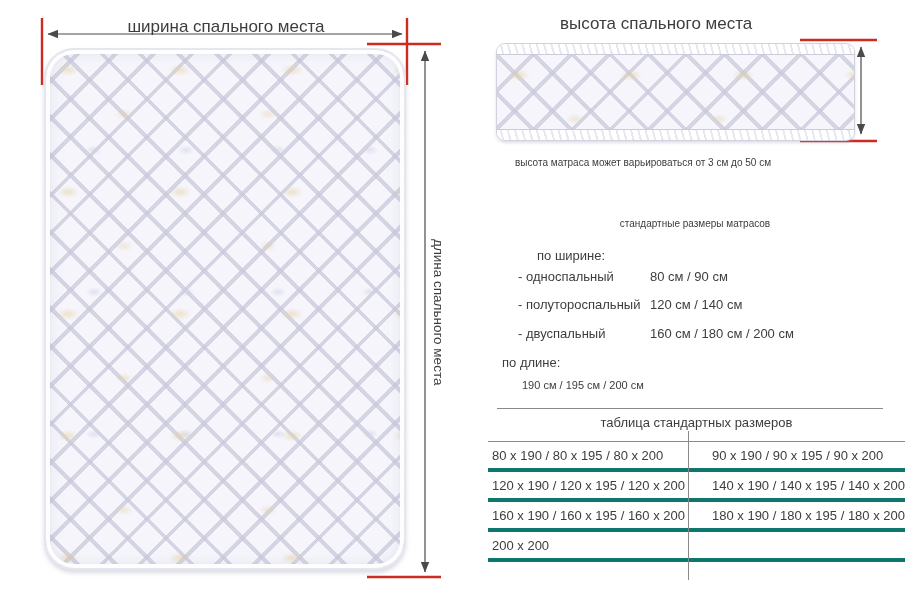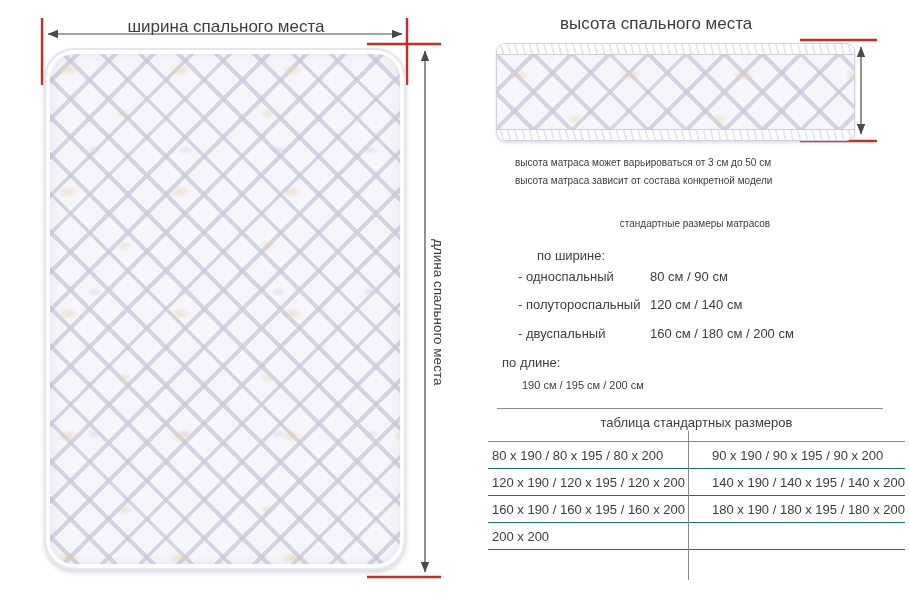--- a/index.html
+++ b/index.html
@@ -55,21 +55,21 @@
   .sec-title{position:absolute;left:495px;width:400px;text-align:center;font-size:10px;white-space:nowrap;}
   .sub-head{position:absolute;left:502px;font-size:13px;white-space:nowrap;}
   .opt-row{position:absolute;left:518px;width:392px;height:18px;font-size:13px;white-space:nowrap;}
   .opt-row .opt-val{position:absolute;left:132px;top:0;}
   .len-vals{position:absolute;left:522px;font-size:11px;white-space:nowrap;}
 
   
   .rule-top{position:absolute;left:497px;top:408px;width:386px;height:1px;background:#8a8a8a;}
   .table-title{position:absolute;left:488px;top:415px;width:417px;text-align:center;font-size:13px;white-space:nowrap;}
   .size-table{position:absolute;left:488px;top:441px;width:417px;border-top:1px solid #8a8a8a;}
-  .size-row{display:flex;height:26px;border-bottom:1px solid #0f766e;align-items:center;font-size:13px;}
+  .size-row{display:flex;height:26px;border-bottom:4px solid #0f766e;align-items:center;font-size:13px;}
   .cell-left{width:200px;padding-left:4px;box-sizing:border-box;white-space:nowrap;}
   .cell-right{flex:1;padding-left:24px;box-sizing:border-box;white-space:nowrap;}
   .col-divider{position:absolute;left:688px;top:431px;width:1px;height:149px;background:#8a8a8a;}
 
   
   #dims{position:absolute;left:0;top:0;width:910px;height:607px;pointer-events:none;}
   .dim-line{stroke:var(--line,#4a4a4a);stroke-width:1.2;}
   .red-line{stroke:var(--red,#cd2a21);stroke-width:2.4;}
   .ah{fill:var(--line,#4a4a4a);}
 </style>
@@ -102,21 +102,20 @@
     <div class="side-band top"></div>
     <div class="side-body quilt"></div>
     <div class="side-band bottom"></div>
   </div>
 
   <div class="lbl dim-label-top">ширина спального места</div>
   <div class="lbl dim-label-height">высота спального места</div>
   <div class="lbl dim-label-length">длина спального места</div>
 
   <div class="note-line" style="top:154px;">высота матраса может варьироваться от 3 см до 50 см</div>
-  <div class="note-line" style="top:172px;">высота матраса зависит от состава конкретной модели</div>
 
   <div class="sec-title" style="top:218px;">стандартные размеры матрасов</div>
 
   <div class="sub-head" style="top:248px;margin-left:35px;">по ширине:</div>
 
   <div class="opt-row" style="top:269px;">
     <span class="opt-lbl">- односпальный</span>
     <span class="opt-val">80 см / 90 см</span>
   </div>
   <div class="opt-row" style="top:297px;">

